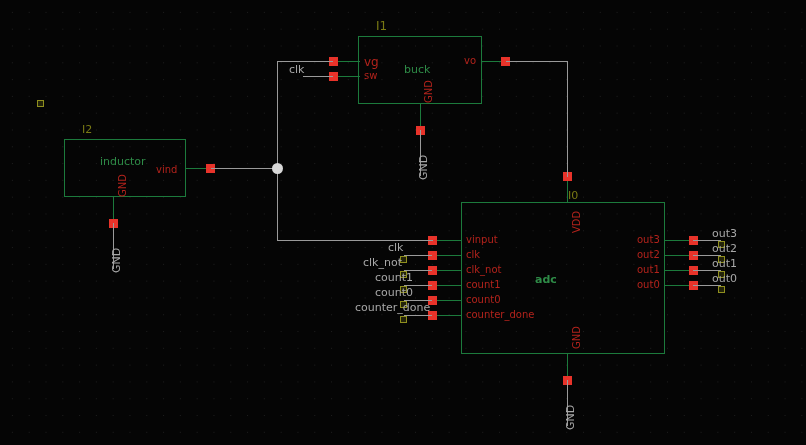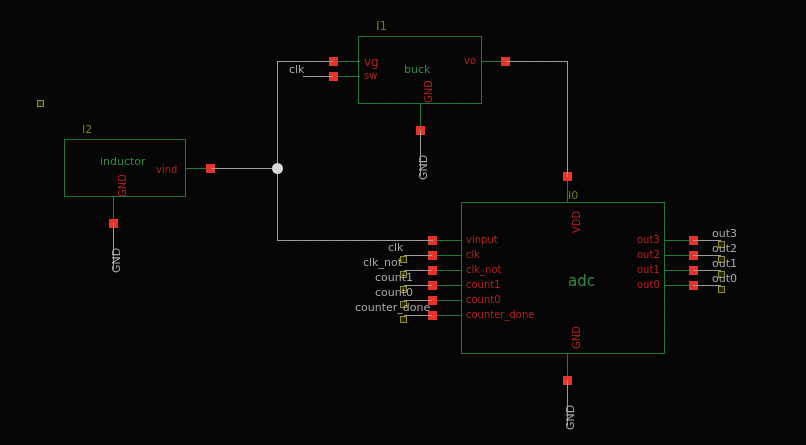--- a/index.html
+++ b/index.html
@@ -59,21 +59,21 @@
   <div class="txt t-red" style="left:156px;top:165px;font-size:10px;">vind</div>
   <div class="txt t-red rot" style="left:118px;top:197px;font-size:10px;">GND</div>
 
   <div class="wire-g" style="left:186px;top:168px;width:24px;height:1px;"></div>
   <div class="pin" style="left:206px;top:164px;"></div>
   <div class="wire-g" style="left:113px;top:197px;width:1px;height:24px;"></div>
   <div class="pin" style="left:109px;top:219px;"></div>
 
   <div class="sym" style="left:461px;top:202px;width:204px;height:152px;"></div>
   <div class="txt t-olive" style="left:568px;top:190px;font-size:11px;">I0</div>
-  <div class="txt t-green" style="left:568px;top:274px;font-size:15px;">adc</div>
+  <div class="txt t-green" style="left:535px;top:274px;font-size:11px;font-weight:bold;">adc</div>
   <div class="txt t-red rot" style="left:572px;top:233px;font-size:10px;">VDD</div>
   <div class="txt t-red rot" style="left:572px;top:349px;font-size:10px;">GND</div>
 
   <div class="txt t-red" style="left:466px;top:235px;font-size:10px;">vinput</div>
   <div class="txt t-red" style="left:466px;top:250px;font-size:10px;">clk</div>
   <div class="txt t-red" style="left:466px;top:265px;font-size:10px;">clk_not</div>
   <div class="txt t-red" style="left:466px;top:280px;font-size:10px;">count1</div>
   <div class="txt t-red" style="left:466px;top:295px;font-size:10px;">count0</div>
   <div class="txt t-red" style="left:466px;top:310px;font-size:10px;">counter_done</div>
 

